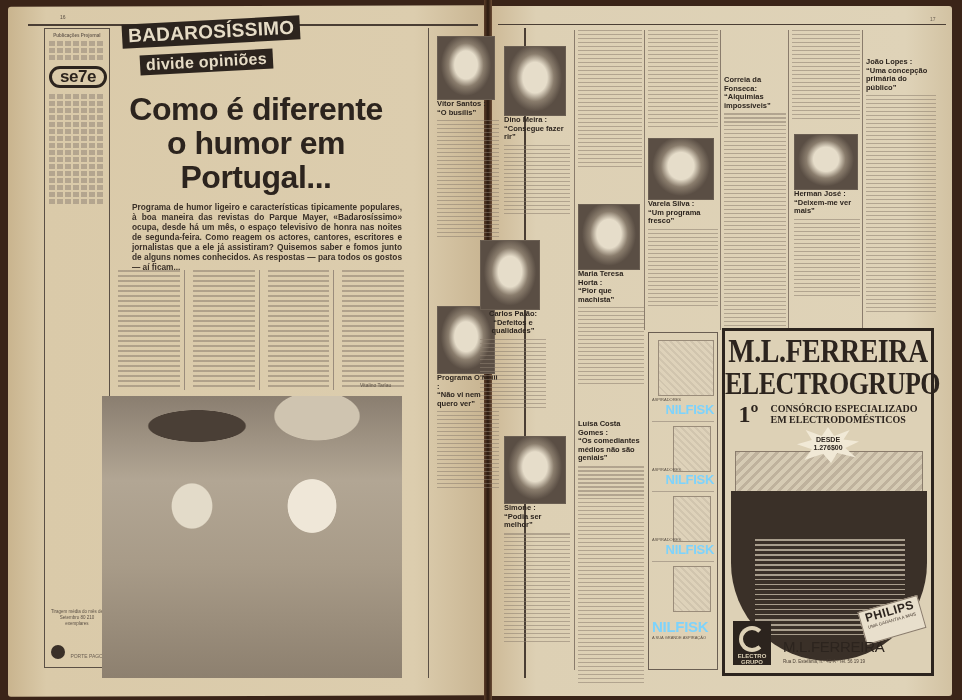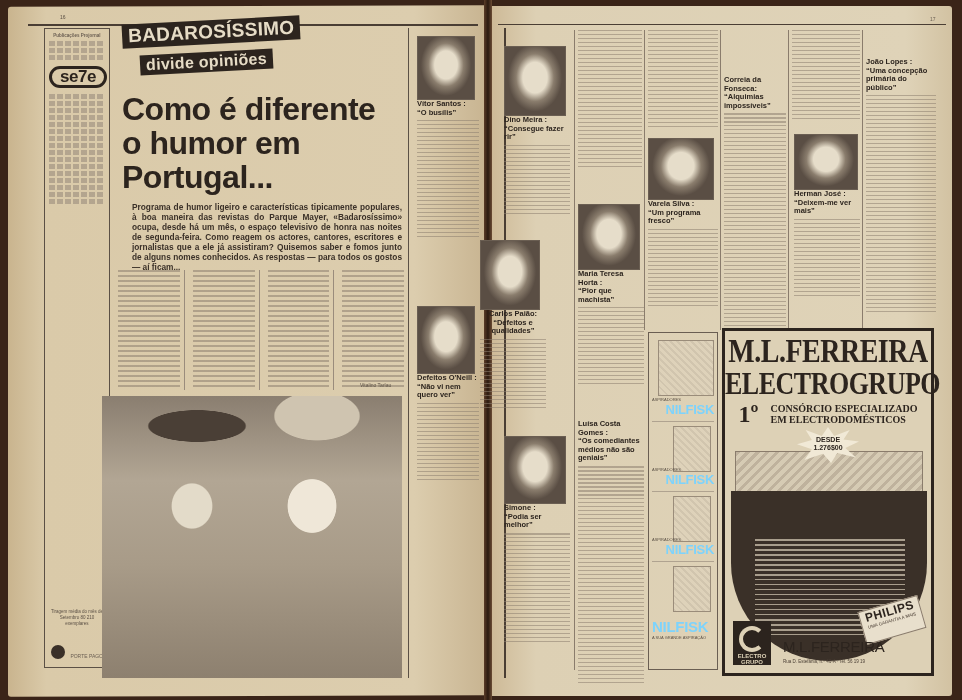--- a/index.html
+++ b/index.html
@@ -21,38 +21,38 @@
   .filler { height: 5px; margin: 2px 0; background: repeating-linear-gradient(90deg,#9a8c7c 0 6px,transparent 6px 8px); opacity: .6; }
   .sidebar .footer-note { position: absolute; bottom: 40px; left: 4px; right: 4px; font-size: 4.5px; text-align: center; line-height: 6px; color: #5b5045; }
   .sidebar .porto { position: absolute; bottom: 8px; right: 6px; font-size: 5px; color: #6a5e52; text-align: right; line-height: 6px; }
   .sidebar .seal { position: absolute; bottom: 8px; left: 6px; width: 14px; height: 14px; border-radius: 50%; background: #3a3028; }
 
   
   .kicker { position: absolute; background: #2c241e; color: #e6dcc6; font-weight: bold; padding: 1px 6px; transform: rotate(-3deg); letter-spacing: 0.3px; }
   .kicker-1 { left: 122px; top: 20px; font-size: 19px; }
   .kicker-2 { left: 140px; top: 52px; font-size: 16px; }
 
-  .headline { position: absolute; left: 122px; top: 92px; width: 280px; text-align: left; font-weight: bold; font-size: 32px; line-height: 34px; color: #2c241e; letter-spacing: -0.5px; }
+  .headline { position: absolute; left: 116px; top: 92px; width: 280px; text-align: center; font-weight: bold; font-size: 32px; line-height: 34px; color: #2c241e; letter-spacing: -0.5px; }
   .lede { position: absolute; left: 132px; top: 202px; width: 270px; font-size: 8.3px; line-height: 10px; color: #3a3028; text-align: justify; font-weight: bold; }
 
   .body-cols { position: absolute; left: 118px; top: 270px; width: 290px; height: 120px; display: flex; gap: 8px; }
   .col { flex: 1; border-right: 1px solid #9a8c7c; padding-right: 4px; }
   .col:last-child { border-right: none; }
   .txtlines { height: 100%; background: repeating-linear-gradient(180deg,#8d7f6f 0 2px,transparent 2px 5px); opacity: .55; }
   .signature { position: absolute; left: 360px; top: 382px; font-size: 5px; color: #5b5045; }
 
   .photo-main { position: absolute; left: 102px; top: 396px; width: 300px; height: 282px; background:
       radial-gradient(ellipse 40px 44px at 210px 110px,#efe7d8 0 60%,transparent 62%),
       radial-gradient(ellipse 36px 40px at 90px 110px,#e3dbc9 0 55%,transparent 58%),
       radial-gradient(ellipse 80px 26px at 95px 30px,#4a3f36 0 60%,transparent 62%),
       radial-gradient(ellipse 70px 40px at 215px 20px,#cfc4b0 0 60%,transparent 62%),
       linear-gradient(180deg,#8a7e70 0%,#b2a694 30%,#a89b88 60%,#8d806f 100%); }
 
   
-  .vcol { position: absolute; left: 408px; top: 28px; width: 96px; height: 650px; border-left: 1px solid #5b5045; padding-left: 4px; }
+  .vcol { position: absolute; left: 428px; top: 28px; width: 96px; height: 650px; border-left: 1px solid #5b5045; padding-left: 4px; }
   .vcol-rule { position: absolute; right: -2px; top: 0; width: 2px; height: 100%; background: #4a3e34; }
 
   .interview { position: absolute; }
   .portrait { background: radial-gradient(ellipse 45% 50% at 50% 45%,#e6ddca 0 45%,#8a7d6d 70%,#5a4e44 100%); border: 1px solid #6a5e52; }
   .iname { font-weight: bold; font-size: 7.5px; line-height: 8.5px; color: #2c241e; }
   .iquote { font-weight: bold; font-size: 7.5px; line-height: 8.5px; color: #2c241e; }
   .itext { height: 40px; margin-top: 3px; background: repeating-linear-gradient(180deg,#8d7f6f 0 1.5px,transparent 1.5px 4px); opacity: .55; }
 
   
   .rcol-rule { position: absolute; top: 30px; width: 1px; background: #8a7c6c; }
@@ -146,21 +146,21 @@
 <div class="vcol">
   <div class="vcol-rule"></div>
   <div class="interview" style="left:8px;top:8px;width:62px;">
     <div class="portrait" style="width:58px;height:64px;"></div>
     <div class="iname">Vítor Santos :</div>
     <div class="iquote">“O busílis”</div>
     <div class="itext" style="height:120px;"></div>
   </div>
   <div class="interview" style="left:8px;top:278px;width:62px;">
     <div class="portrait" style="width:58px;height:68px;"></div>
-    <div class="iname">Defeitos O'Neill :</div>
+    <div class="iname">Programa O'Neill :</div>
     <div class="iquote">“Não vi nem quero ver”</div>
     <div class="itext" style="height:80px;"></div>
   </div>
 </div>
 
 <div class="rule" style="left:498px;top:24px;width:448px;height:1px;"></div>
 <div class="folio" style="left:930px;top:16px;">17</div>
 
 <div class="rcol-rule" style="left:574px;height:640px;"></div>
 <div class="rcol-rule" style="left:644px;height:300px;"></div>

